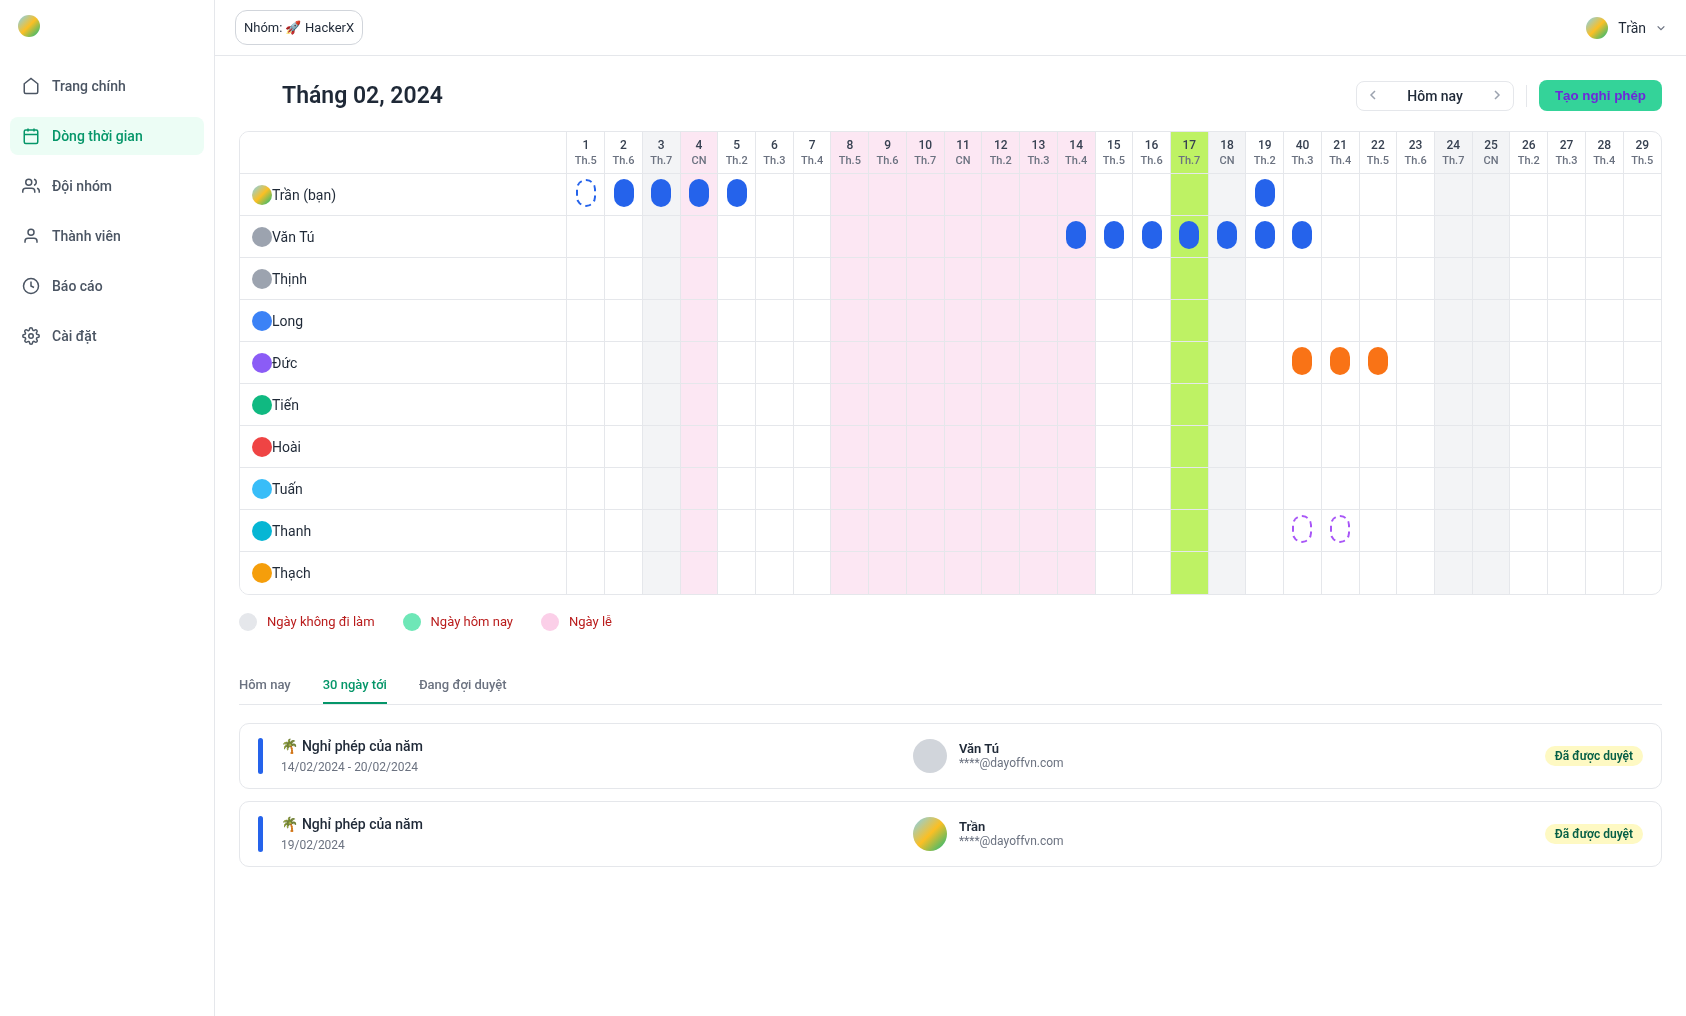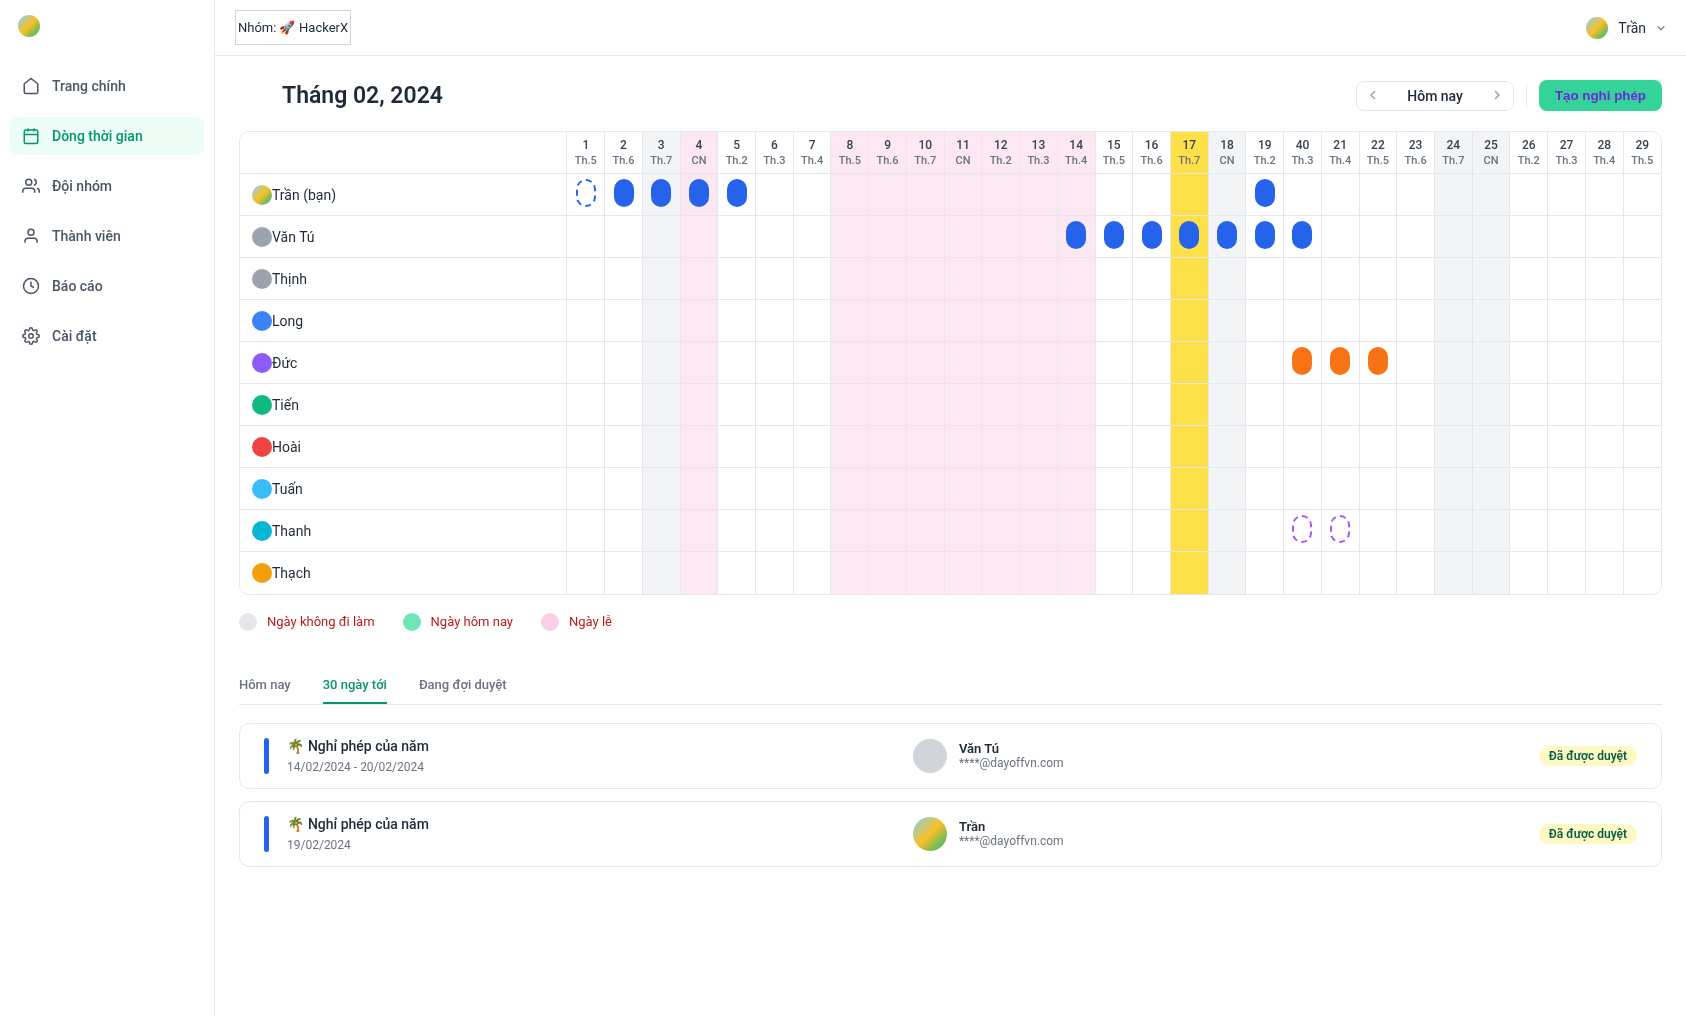--- a/index.html
+++ b/index.html
@@ -12,21 +12,21 @@
     .logo { width: 22px; height: 22px; border-radius: 50%; background: linear-gradient(135deg, #7dd3fc, #fbbf24, #10b981); margin: 3px 0 30px 8px; }
     .nav { display: flex; flex-direction: column; gap: 12px; }
     .nav-item { display: flex; align-items: center; gap: 12px; padding: 10px 12px; border-radius: 8px; color: #4b5563; cursor: pointer; font-weight: 500; }
     .nav-item.active { background: #ecfdf5; color: #059669; }
     .nav-item .icon { width: 18px; height: 18px; display: flex; align-items: center; justify-content: center; }
     .nav-item svg { width: 18px; height: 18px; stroke: currentColor; fill: none; stroke-width: 2; }
     
     
     .main { flex: 1; overflow-y: auto; display: flex; flex-direction: column; }
     .topbar { display: flex; justify-content: space-between; align-items: center; padding: 10px 20px; border-bottom: 1px solid #e5e7eb; }
-    .group-pill { border: 1px solid #d1d5db; border-radius: 0; padding: 9px 2px; font-size: 13px; }
+    .group-pill { border: 1px solid #d1d5db; border-radius: 12px; padding: 9px 8px; font-size: 13px; }
     .user-menu { display: flex; align-items: center; gap: 10px; cursor: pointer; }
     .avatar { width: 22px; height: 22px; border-radius: 50%; background: linear-gradient(135deg, #7dd3fc, #fbbf24, #10b981); }
     .avatar-sm { width: 20px; height: 20px; border-radius: 50%; flex-shrink: 0; }
     .avatar-md { width: 34px; height: 34px; border-radius: 50%; flex-shrink: 0; }
     
     .content { padding: 24px; }
     .title-row { display: flex; justify-content: space-between; align-items: center; margin-bottom: 20px; }
     .page-title { font-size: 23px; font-weight: 600; margin-left: 43px; }
     .title-actions { display: flex; align-items: center; gap: 12px; }
     .pager { display: flex; align-items: center; border: 1px solid #e5e7eb; border-radius: 8px; }
@@ -42,42 +42,42 @@
     .timeline th:last-child, .timeline td:last-child { border-right: none; }
     .timeline tr:last-child td { border-bottom: none; }
     .timeline th.name-col, .timeline td.name-col { width: 260px; min-width: 260px; text-align: left; padding: 0 12px; position: sticky; left: 0; background: #fff; z-index: 1; }
     .timeline th { padding: 6px 2px; font-weight: 500; font-size: 12px; color: #374151; }
     .day-num { font-weight: 500; }
     .day-wd { font-size: 11px; color: #6b7280; margin-top: 2px; }
     .timeline td { height: 42px; width: 30px; min-width: 30px; position: relative; }
     .person-cell { display: flex; align-items: center; }
     
     .bg-noday { background: #f3f4f6; }
-    .bg-today { background: #fde047; }
+    .bg-today { background: #bef264; }
     .bg-holiday { background: #fce7f3; }
     
     .pill { display: inline-block; width: 20px; height: 28px; border-radius: 10px; }
     .pill-blue { background: #2563eb; }
     .pill-orange { background: #f97316; }
     .pill-dashed-blue { border: 2px dashed #2563eb; background: transparent; }
     .pill-dashed-purple { border: 2px dashed #a855f7; background: transparent; }
     
     
     .legend { display: flex; gap: 28px; align-items: center; margin-top: 18px; }
     .legend-item { display: flex; align-items: center; gap: 10px; font-size: 13px; color: #b91c1c; }
     .legend-dot { width: 18px; height: 18px; border-radius: 50%; }
     
     
     .tabs { display: flex; gap: 32px; margin-top: 36px; border-bottom: 1px solid #e5e7eb; }
     .tab { padding: 10px 0; color: #6b7280; cursor: pointer; font-weight: 500; border-bottom: 2px solid transparent; font-size: 13px; }
     .tab.active { color: #059669; border-bottom-color: #059669; }
     
     
     .requests { display: flex; flex-direction: column; gap: 12px; margin-top: 18px; }
-    .request-card { border: 1px solid #e5e7eb; border-radius: 10px; padding: 14px 24px; display: flex; align-items: center; gap: 18px; }
+    .request-card { border: 1px solid #e5e7eb; border-radius: 10px; padding: 14px 18px; display: flex; align-items: center; gap: 18px; }
     .request-accent { width: 5px; align-self: stretch; border-radius: 3px; background: #2563eb; }
     .request-left { flex: 1; }
     .request-title { font-weight: 500; }
     .request-date { font-size: 12px; color: #6b7280; margin-top: 6px; }
     .request-user { display: flex; align-items: center; gap: 12px; flex: 1; }
     .request-user-name { font-weight: 600; font-size: 13px; }
     .request-user-email { font-size: 12px; color: #6b7280; }
     .status-badge { background: #fef9c3; color: #065f46; font-weight: 600; font-size: 12px; padding: 3px 10px; border-radius: 999px; }
     
     .chevron { width: 10px; height: 10px; }

